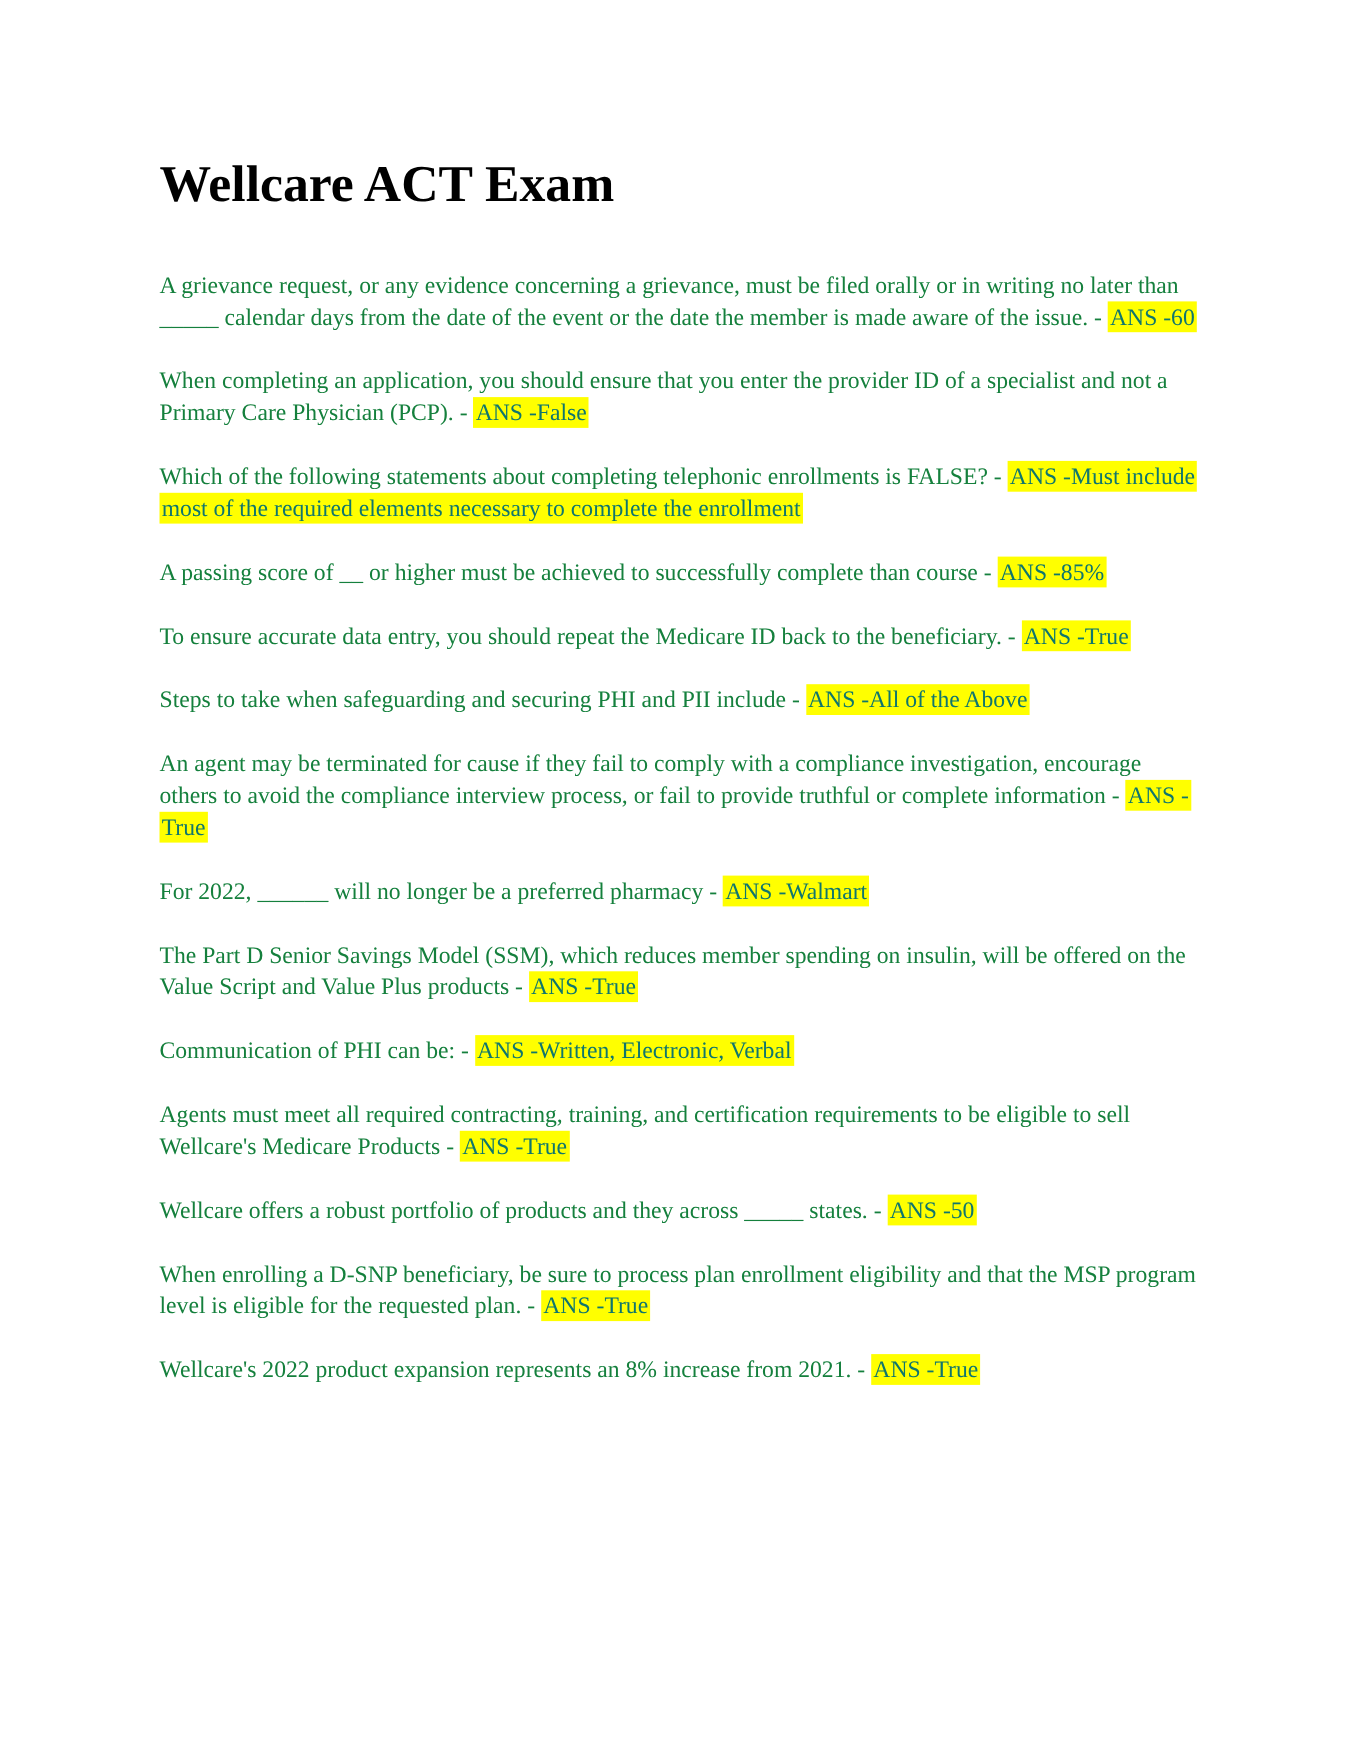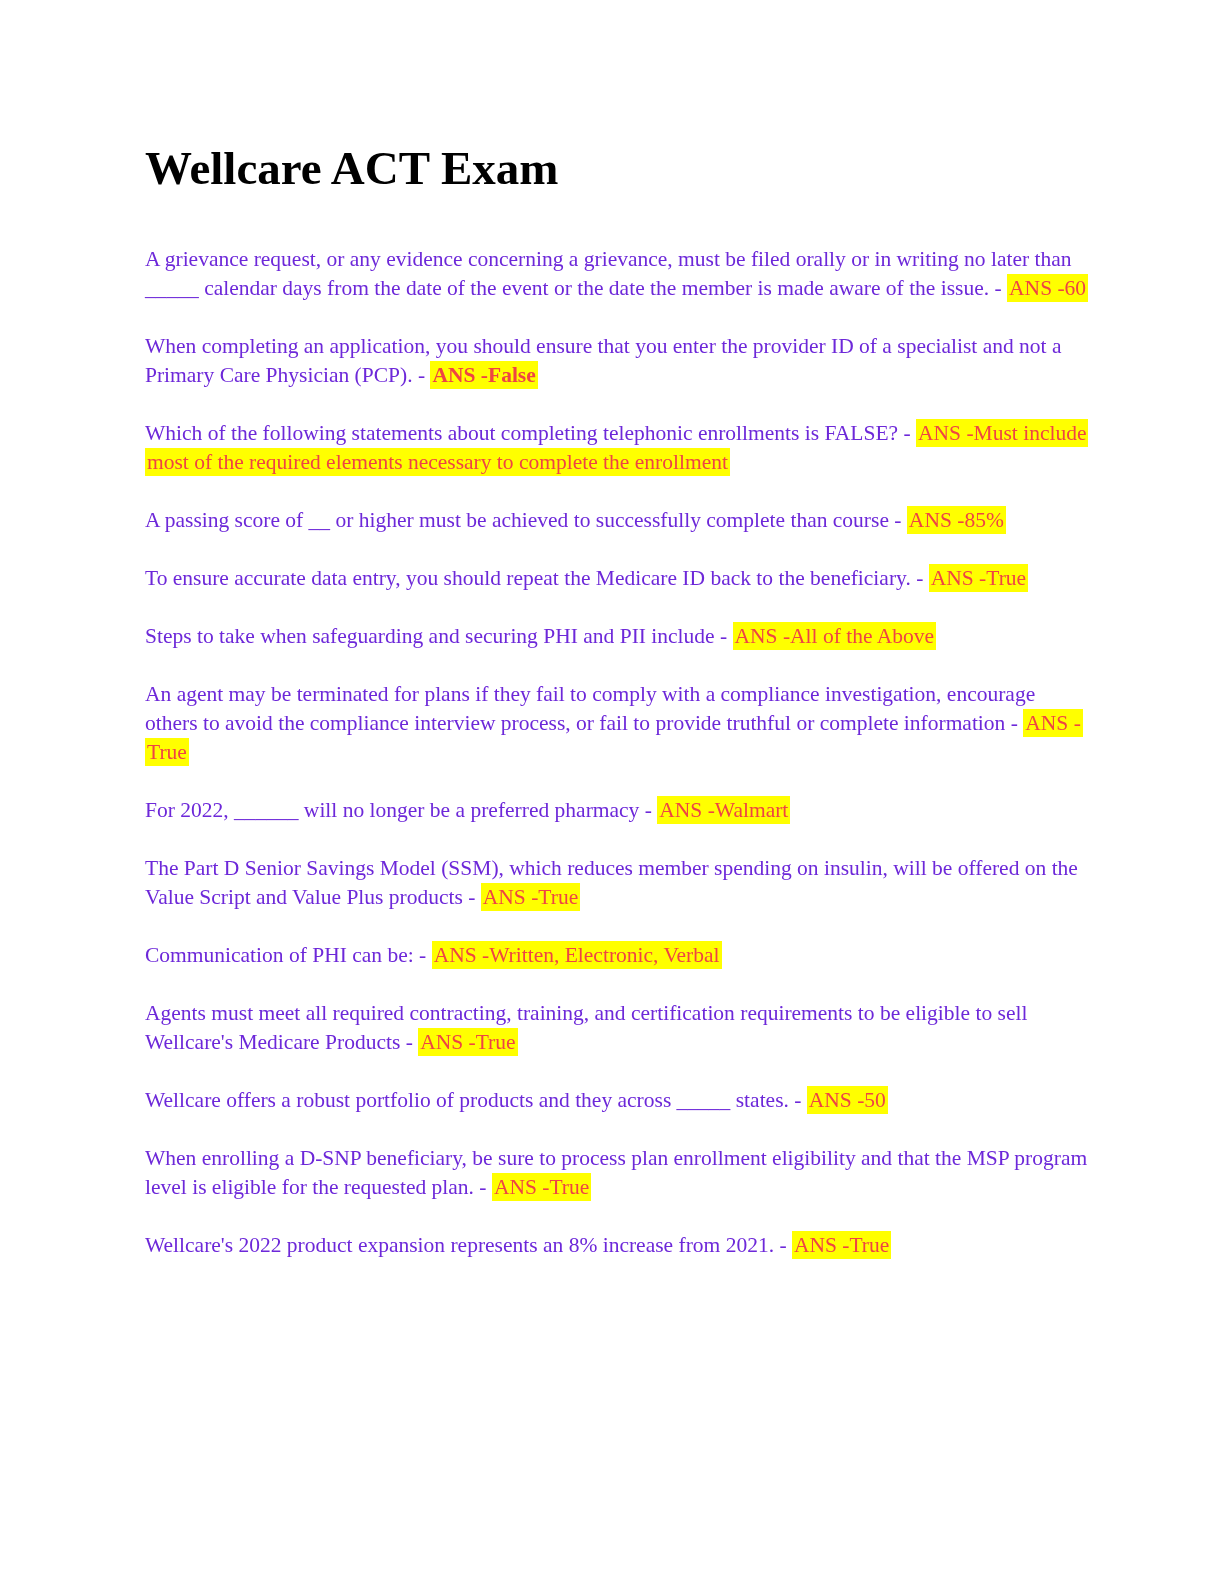--- a/index.html
+++ b/index.html
@@ -32,49 +32,49 @@
     width: 100%;
   }
   p.qa {
     margin: 0 0 29px 0;
     font-size: 21.5px;
     line-height: 29px;
     color: #000000;
   }
   p.qa .q-text,
   p.qa .sep {
-    color: #6d28d9;
+    color: #15803d;
   }
   mark.ans {
     background: #ffff00;
-    color: #ef4444;
+    color: #0f766e;
     padding: 2px 2px;
     box-decoration-break: clone;
     -webkit-box-decoration-break: clone;
   }
 </style>
 </head>
 <body>
 
 <div class="page">
   <h1 class="doc-title">Wellcare ACT Exam</h1>
   <div class="qa-list">
   <p class="qa"><span class="q-text">A grievance request, or any evidence concerning a grievance, must be filed orally or in writing no later than _____ calendar days from the date of the event or the date the member is made aware of the issue.</span><span class="sep"> - </span><mark class="ans" style="background: rgb(255, 255, 0);">ANS -60</mark></p>
 
-  <p class="qa"><span class="q-text">When completing an application, you should ensure that you enter the provider ID of a specialist and not a Primary Care Physician (PCP).</span><span class="sep"> - </span><mark class="ans" style="background: rgb(255, 255, 0); font-weight: bold;">ANS -False</mark></p>
+  <p class="qa"><span class="q-text">When completing an application, you should ensure that you enter the provider ID of a specialist and not a Primary Care Physician (PCP).</span><span class="sep"> - </span><mark class="ans" style="background: rgb(255, 255, 0);">ANS -False</mark></p>
 
   <p class="qa"><span class="q-text">Which of the following statements about completing telephonic enrollments is FALSE?</span><span class="sep"> - </span><mark class="ans" style="background: rgb(255, 255, 0);">ANS -Must include most of the required elements necessary to complete the enrollment</mark></p>
 
   <p class="qa"><span class="q-text">A passing score of __ or higher must be achieved to successfully complete than course</span><span class="sep"> - </span><mark class="ans" style="background: rgb(255, 255, 0);">ANS -85%</mark></p>
 
   <p class="qa"><span class="q-text">To ensure accurate data entry, you should repeat the Medicare ID back to the beneficiary.</span><span class="sep"> - </span><mark class="ans" style="background: rgb(255, 255, 0);">ANS -True</mark></p>
 
   <p class="qa"><span class="q-text">Steps to take when safeguarding and securing PHI and PII include</span><span class="sep"> - </span><mark class="ans" style="background: rgb(255, 255, 0);">ANS -All of the Above</mark></p>
 
-  <p class="qa"><span class="q-text">An agent may be terminated for plans if they fail to comply with a compliance investigation, encourage others to avoid the compliance interview process, or fail to provide truthful or complete information</span><span class="sep"> - </span><mark class="ans" style="background: rgb(255, 255, 0);">ANS -True</mark></p>
+  <p class="qa"><span class="q-text">An agent may be terminated for cause if they fail to comply with a compliance investigation, encourage others to avoid the compliance interview process, or fail to provide truthful or complete information</span><span class="sep"> - </span><mark class="ans" style="background: rgb(255, 255, 0);">ANS -True</mark></p>
 
   <p class="qa"><span class="q-text">For 2022, ______ will no longer be a preferred pharmacy</span><span class="sep"> - </span><mark class="ans" style="background: rgb(255, 255, 0);">ANS -Walmart</mark></p>
 
   <p class="qa"><span class="q-text">The Part D Senior Savings Model (SSM), which reduces member spending on insulin, will be offered on the Value Script and Value Plus products</span><span class="sep"> - </span><mark class="ans" style="background: rgb(255, 255, 0);">ANS -True</mark></p>
 
   <p class="qa"><span class="q-text">Communication of PHI can be:</span><span class="sep"> - </span><mark class="ans" style="background: rgb(255, 255, 0);">ANS -Written, Electronic, Verbal</mark></p>
 
   <p class="qa"><span class="q-text">Agents must meet all required contracting, training, and certification requirements to be eligible to sell Wellcare's Medicare Products</span><span class="sep"> - </span><mark class="ans" style="background: rgb(255, 255, 0);">ANS -True</mark></p>
 
   <p class="qa"><span class="q-text">Wellcare offers a robust portfolio of products and they across _____ states.</span><span class="sep"> - </span><mark class="ans" style="background: rgb(255, 255, 0);">ANS -50</mark></p>

